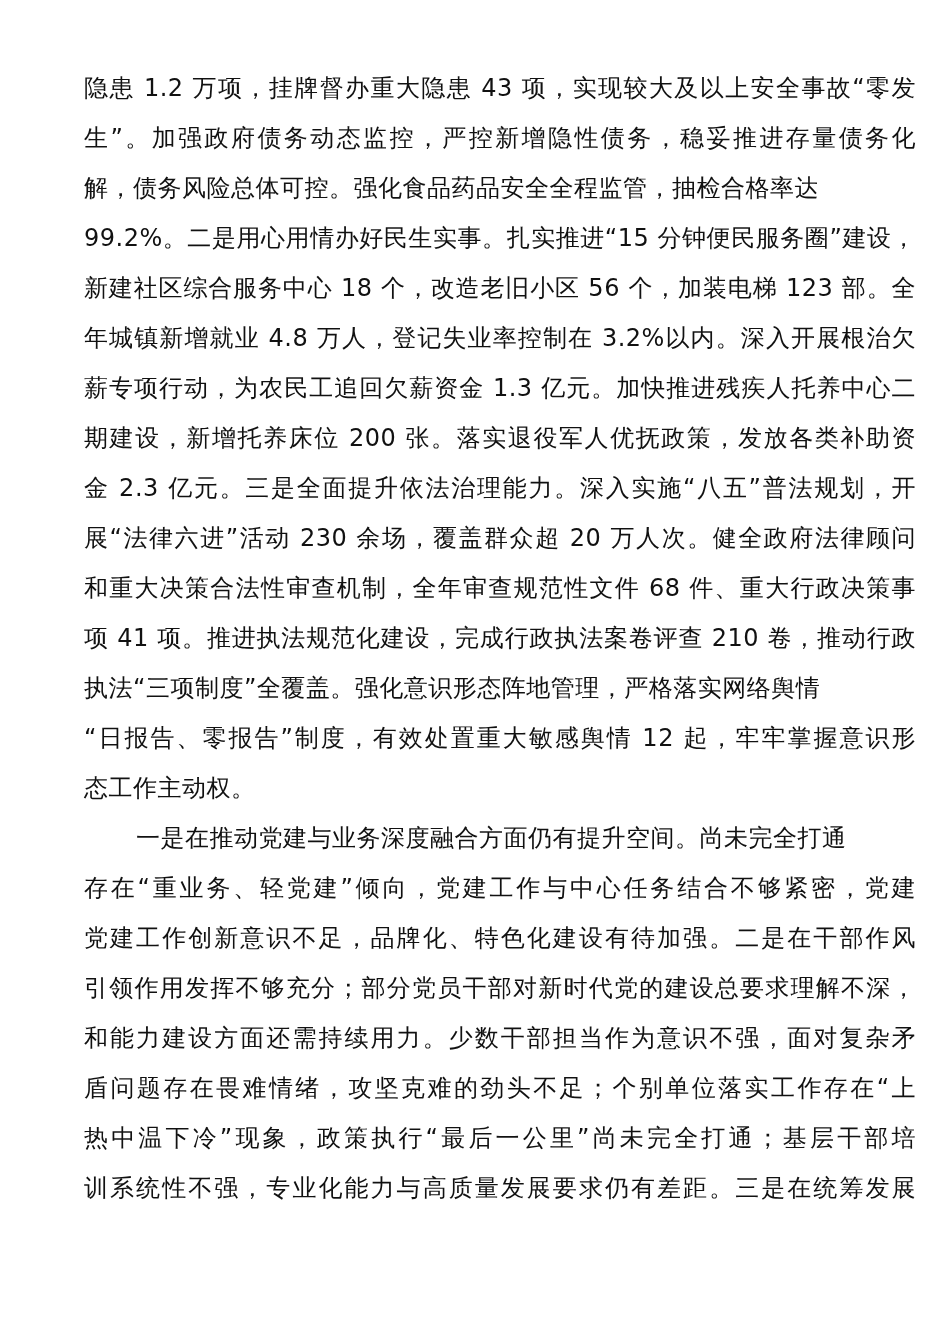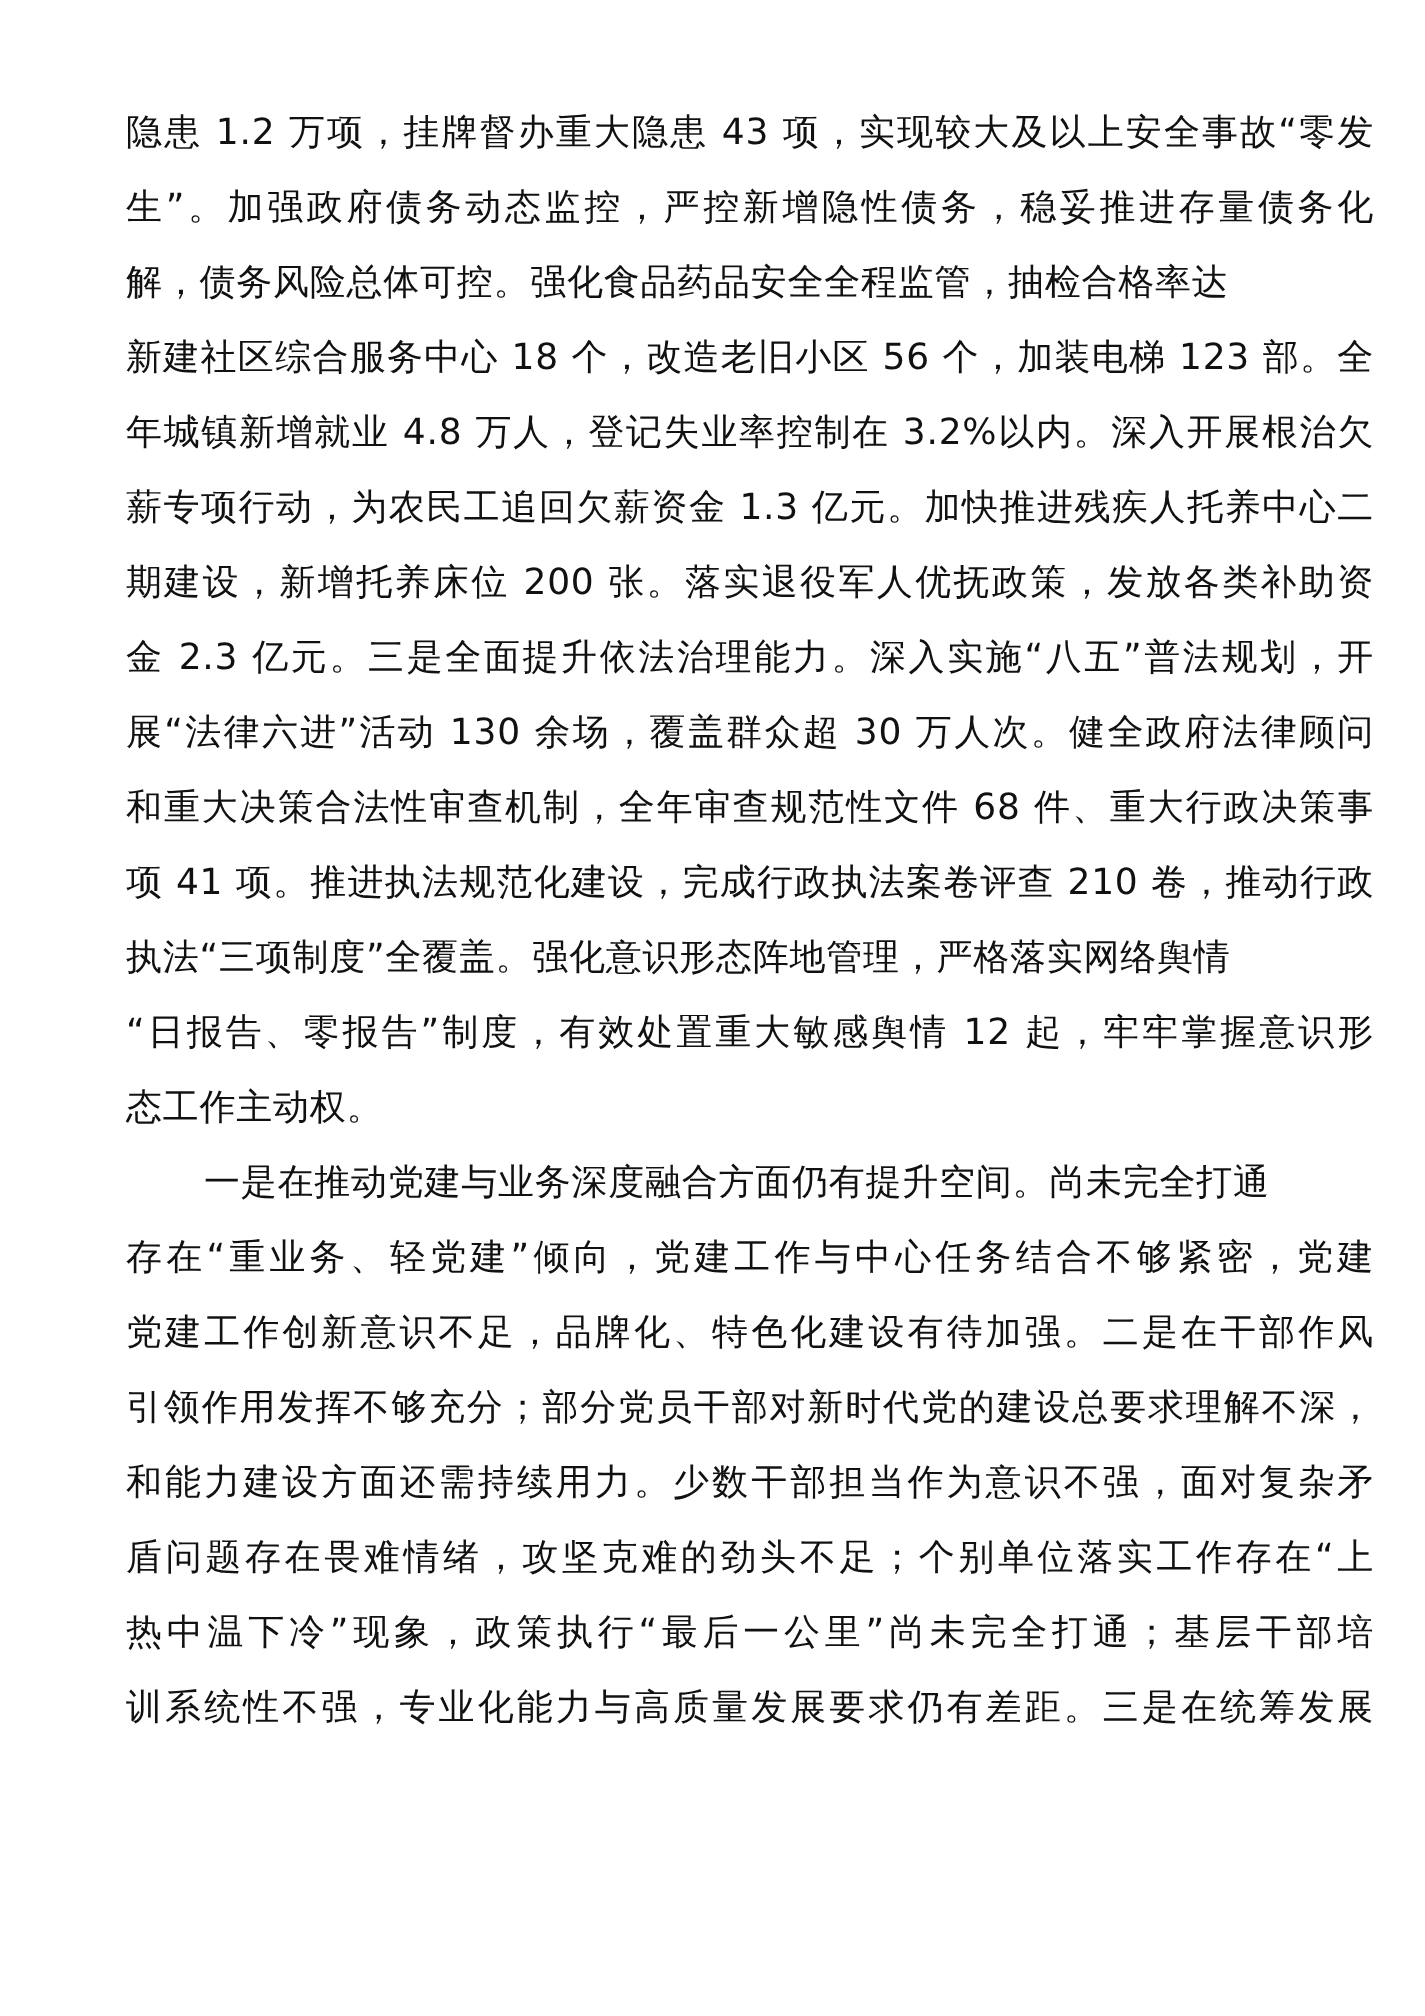--- a/index.html
+++ b/index.html
@@ -39,26 +39,27 @@
     }
   </style>
 </head>
 <body>
 
 <div class="page">
   <div class="paragraph">
     <div class="line just">隐患 1.2 万项，挂牌督办重大隐患 43 项，实现较大及以上安全事故“零发</div>
     <div class="line just">生”。加强政府债务动态监控，严控新增隐性债务，稳妥推进存量债务化</div>
     <div class="line">解，债务风险总体可控。强化食品药品安全全程监管，抽检合格率达</div>
+    <div class="line just">99.2%。二是用心用情办好民生实事。扎实推进“15 分钟便民服务圈”建设，</div>
     <div class="line just">新建社区综合服务中心 18 个，改造老旧小区 56 个，加装电梯 123 部。全</div>
     <div class="line just">年城镇新增就业 4.8 万人，登记失业率控制在 3.2%以内。深入开展根治欠</div>
     <div class="line just">薪专项行动，为农民工追回欠薪资金 1.3 亿元。加快推进残疾人托养中心二</div>
     <div class="line just">期建设，新增托养床位 200 张。落实退役军人优抚政策，发放各类补助资</div>
     <div class="line just">金 2.3 亿元。三是全面提升依法治理能力。深入实施“八五”普法规划，开</div>
-    <div class="line just">展“法律六进”活动 130 余场，覆盖群众超 30 万人次。健全政府法律顾问</div>
+    <div class="line just">展“法律六进”活动 230 余场，覆盖群众超 20 万人次。健全政府法律顾问</div>
     <div class="line just">和重大决策合法性审查机制，全年审查规范性文件 68 件、重大行政决策事</div>
     <div class="line just">项 41 项。推进执法规范化建设，完成行政执法案卷评查 210 卷，推动行政</div>
     <div class="line">执法“三项制度”全覆盖。强化意识形态阵地管理，严格落实网络舆情</div>
     <div class="line just">“日报告、零报告”制度，有效处置重大敏感舆情 12 起，牢牢掌握意识形</div>
     <div class="line">态工作主动权。</div>
   </div>
 
 
   <div class="paragraph">
     <div class="line indent">一是在推动党建与业务深度融合方面仍有提升空间。尚未完全打通</div>

